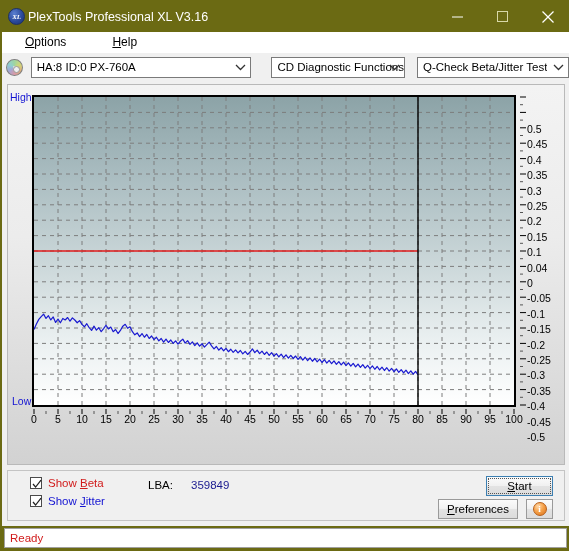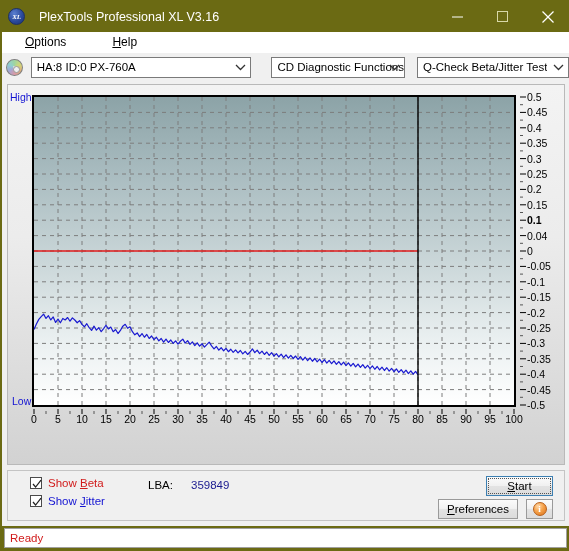--- a/index.html
+++ b/index.html
@@ -18,21 +18,21 @@
   }
 
   
   #titlebar {
     position: absolute; left: 0; top: 0;
     width: 569px; height: 31px;
     background: #6b6a13;
     display: flex; align-items: center;
   }
   #app-icon {
-    width: 17px; height: 17px; margin-left: 7px; margin-right: 14px;
+    width: 17px; height: 17px; margin-left: 7px; margin-right: 3px;
     border-radius: 50%;
     background: radial-gradient(circle at 35% 30%, #5a7fd0 0%, #2b4a9b 55%, #1b3270 100%);
     border: 1px solid #1b2f66;
     display: flex; align-items: center; justify-content: center;
     color: #fff; font-size: 7px; font-weight: bold;
     font-family: "Liberation Serif", serif;
     letter-spacing: -0.3px;
     font-style: italic;
   }
   #title-text {
@@ -136,20 +136,21 @@
   }
   #yaxis {
     position: absolute; left: 512px; top: 4px;
     width: 45px; height: 326px;
   }
   .ytick {
     position: absolute; left: 7px;
     font-size: 10.5px; color: #000;
     transform: translateY(-50%);
     white-space: nowrap;
+    margin-top: 32px;
   }
   #xaxis {
     position: absolute; left: 24px; top: 326px;
     width: 490px; height: 20px;
   }
   .xtick {
     position: absolute; top: 2px;
     font-size: 10.5px; color: #000;
     transform: translateX(-50%);
     white-space: nowrap;
@@ -336,21 +337,21 @@
       </div>
       <div id="yaxis">
           <div class="ytick" style="top: 8px;">0.5</div>
           <div class="ytick" style="top: 23.4px;">0.45</div>
           <div class="ytick" style="top: 38.8px;">0.4</div>
           <div class="ytick" style="top: 54.2px;">0.35</div>
           <div class="ytick" style="top: 69.6px;">0.3</div>
           <div class="ytick" style="top: 85px;">0.25</div>
           <div class="ytick" style="top: 100.4px;">0.2</div>
           <div class="ytick" style="top: 115.8px;">0.15</div>
-          <div class="ytick" style="top: 131.2px; font-weight: bold;">0.1</div>
+          <div class="ytick" style="top: 131.2px;">0.1</div>
           <div class="ytick" style="top: 146.6px;">0.04</div>
           <div class="ytick" style="top: 162px;">0</div>
           <div class="ytick" style="top: 177.4px;">-0.05</div>
           <div class="ytick" style="top: 192.8px;">-0.1</div>
           <div class="ytick" style="top: 208.2px;">-0.15</div>
           <div class="ytick" style="top: 223.6px;">-0.2</div>
           <div class="ytick" style="top: 239px;">-0.25</div>
           <div class="ytick" style="top: 254.4px;">-0.3</div>
           <div class="ytick" style="top: 269.8px;">-0.35</div>
           <div class="ytick" style="top: 285.2px;">-0.4</div>

